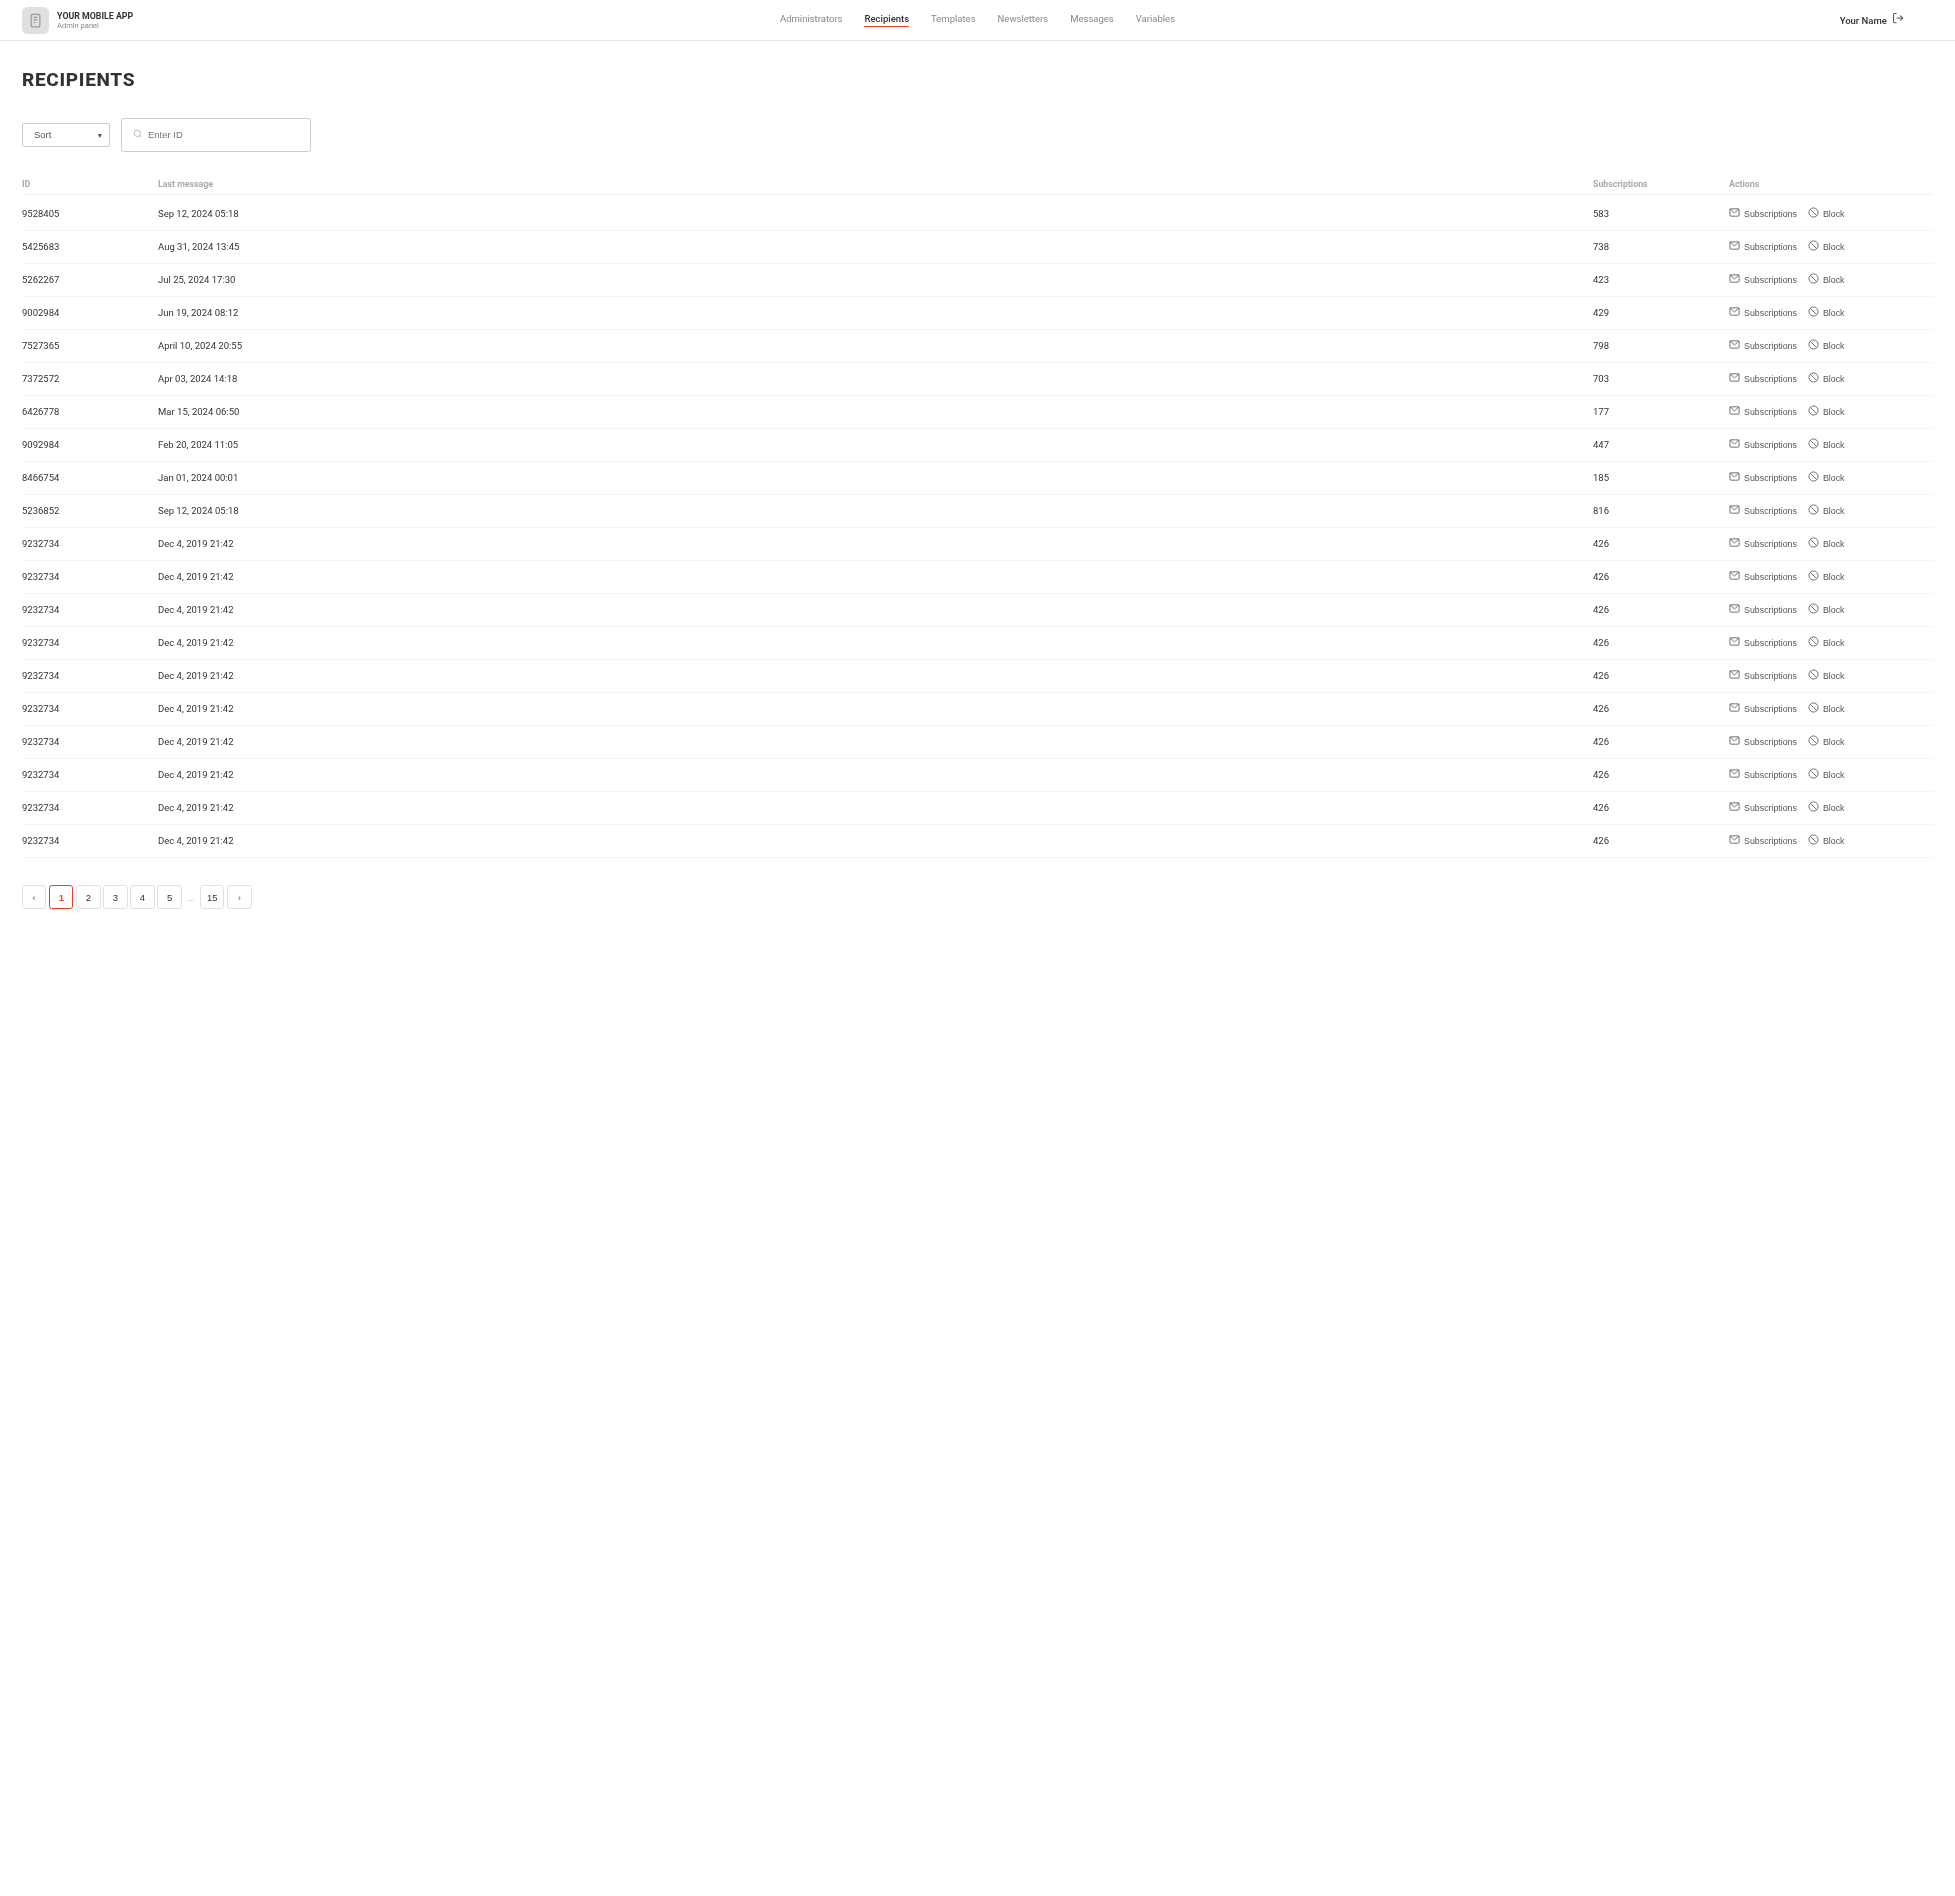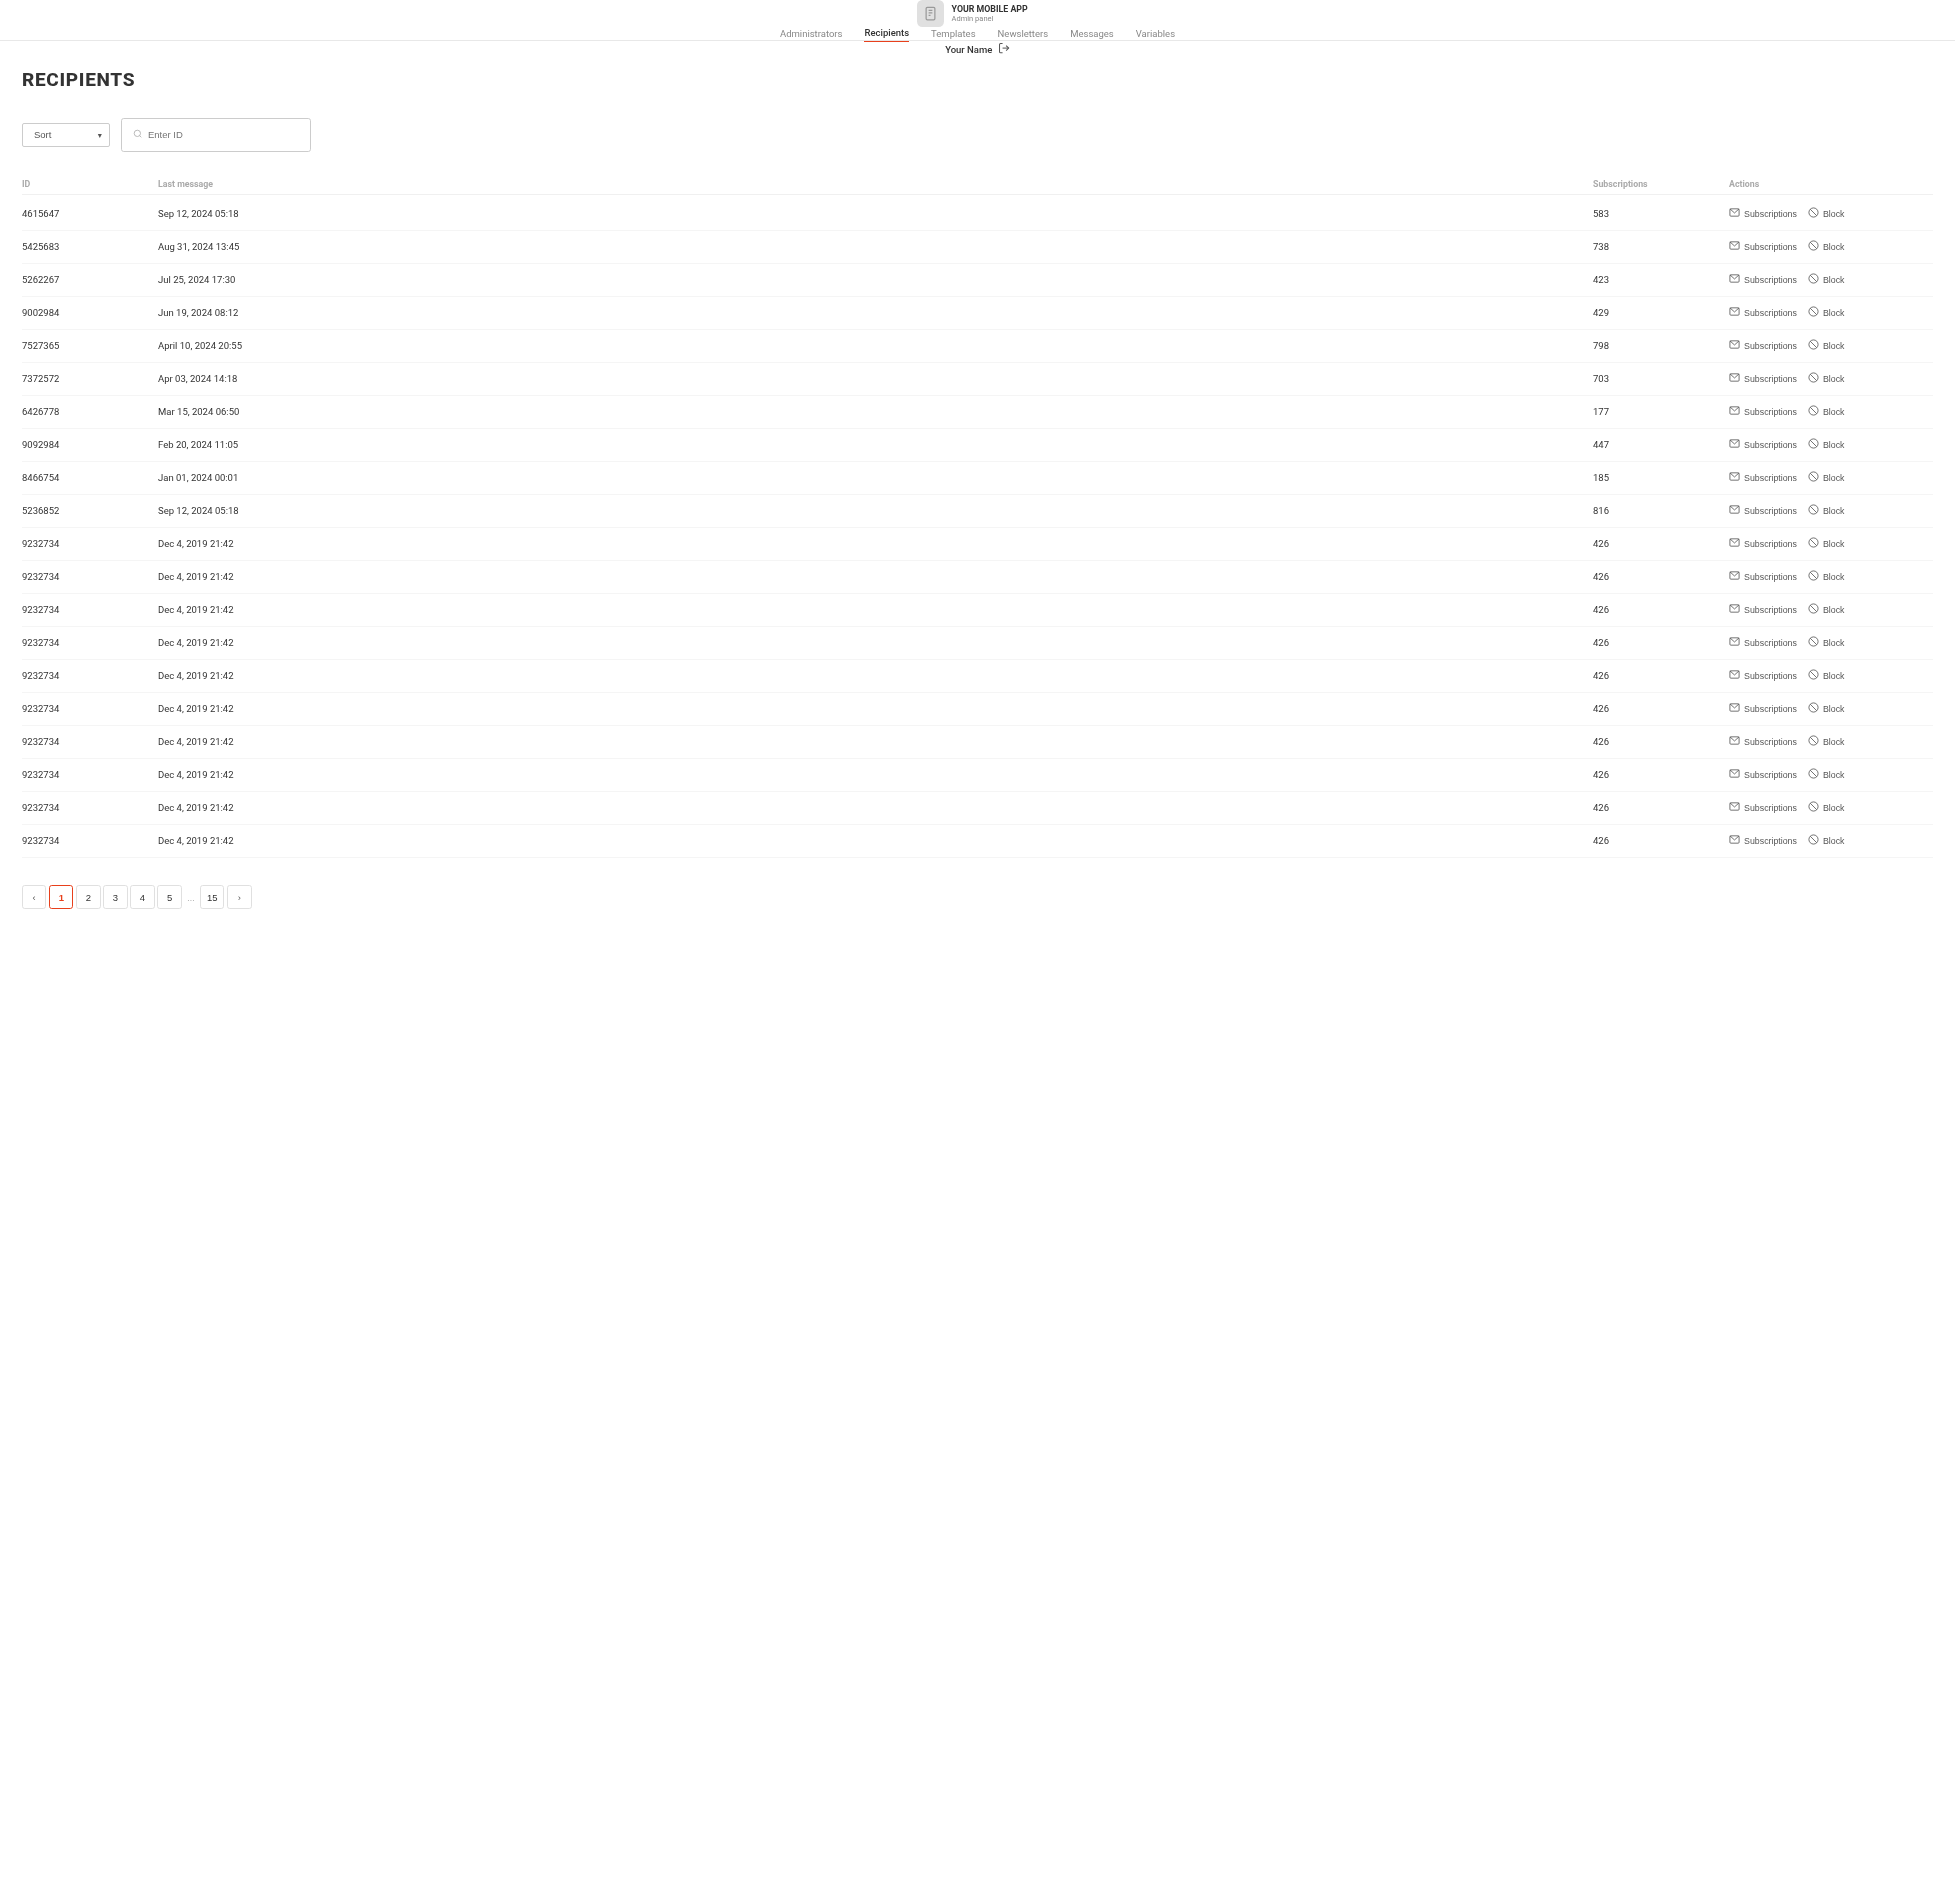--- a/index.html
+++ b/index.html
@@ -6,21 +6,20 @@
     body { font-family: -apple-system, BlinkMacSystemFont, 'Segoe UI', Roboto, sans-serif; background: #fff; color: #333; font-size: 9.5px; }
     
     
     .header {
       display: flex;
       align-items: center;
       padding: 0 22px;
       height: 41px;
       border-bottom: 0.7px solid #e8e8e8;
       background: #fff;
-      flex-direction: column;
     }
     .app-brand {
       display: flex;
       align-items: center;
       gap: 8.1px;
       min-width: 122px;
     }
     .app-logo {
       width: 27px;
       height: 27px;
@@ -281,21 +280,21 @@
 
   <div class="table-header">
     <div class="table-header-cell">ID</div>
     <div class="table-header-cell">Last message</div>
     <div class="table-header-cell">Subscriptions</div>
     <div class="table-header-cell">Actions</div>
   </div>
 
   <div id="table-body">
       <div class="table-row">
-    <div class="table-cell">4615647</div>
+    <div class="table-cell">9528405</div>
     <div class="table-cell">Sep 12, 2024 05:18</div>
     <div class="table-cell">583</div>
     <div class="table-cell actions-cell">
       <button class="subscriptions-btn">
         <span class="mail-icon">
           <svg width="11" height="11" viewBox="0 0 24 24" fill="none" stroke="#555" stroke-width="1.8">
             <rect x="2" y="4" width="20" height="16" rx="2"></rect>
             <polyline points="2,4 12,13 22,4"></polyline>
           </svg>
         </span>

